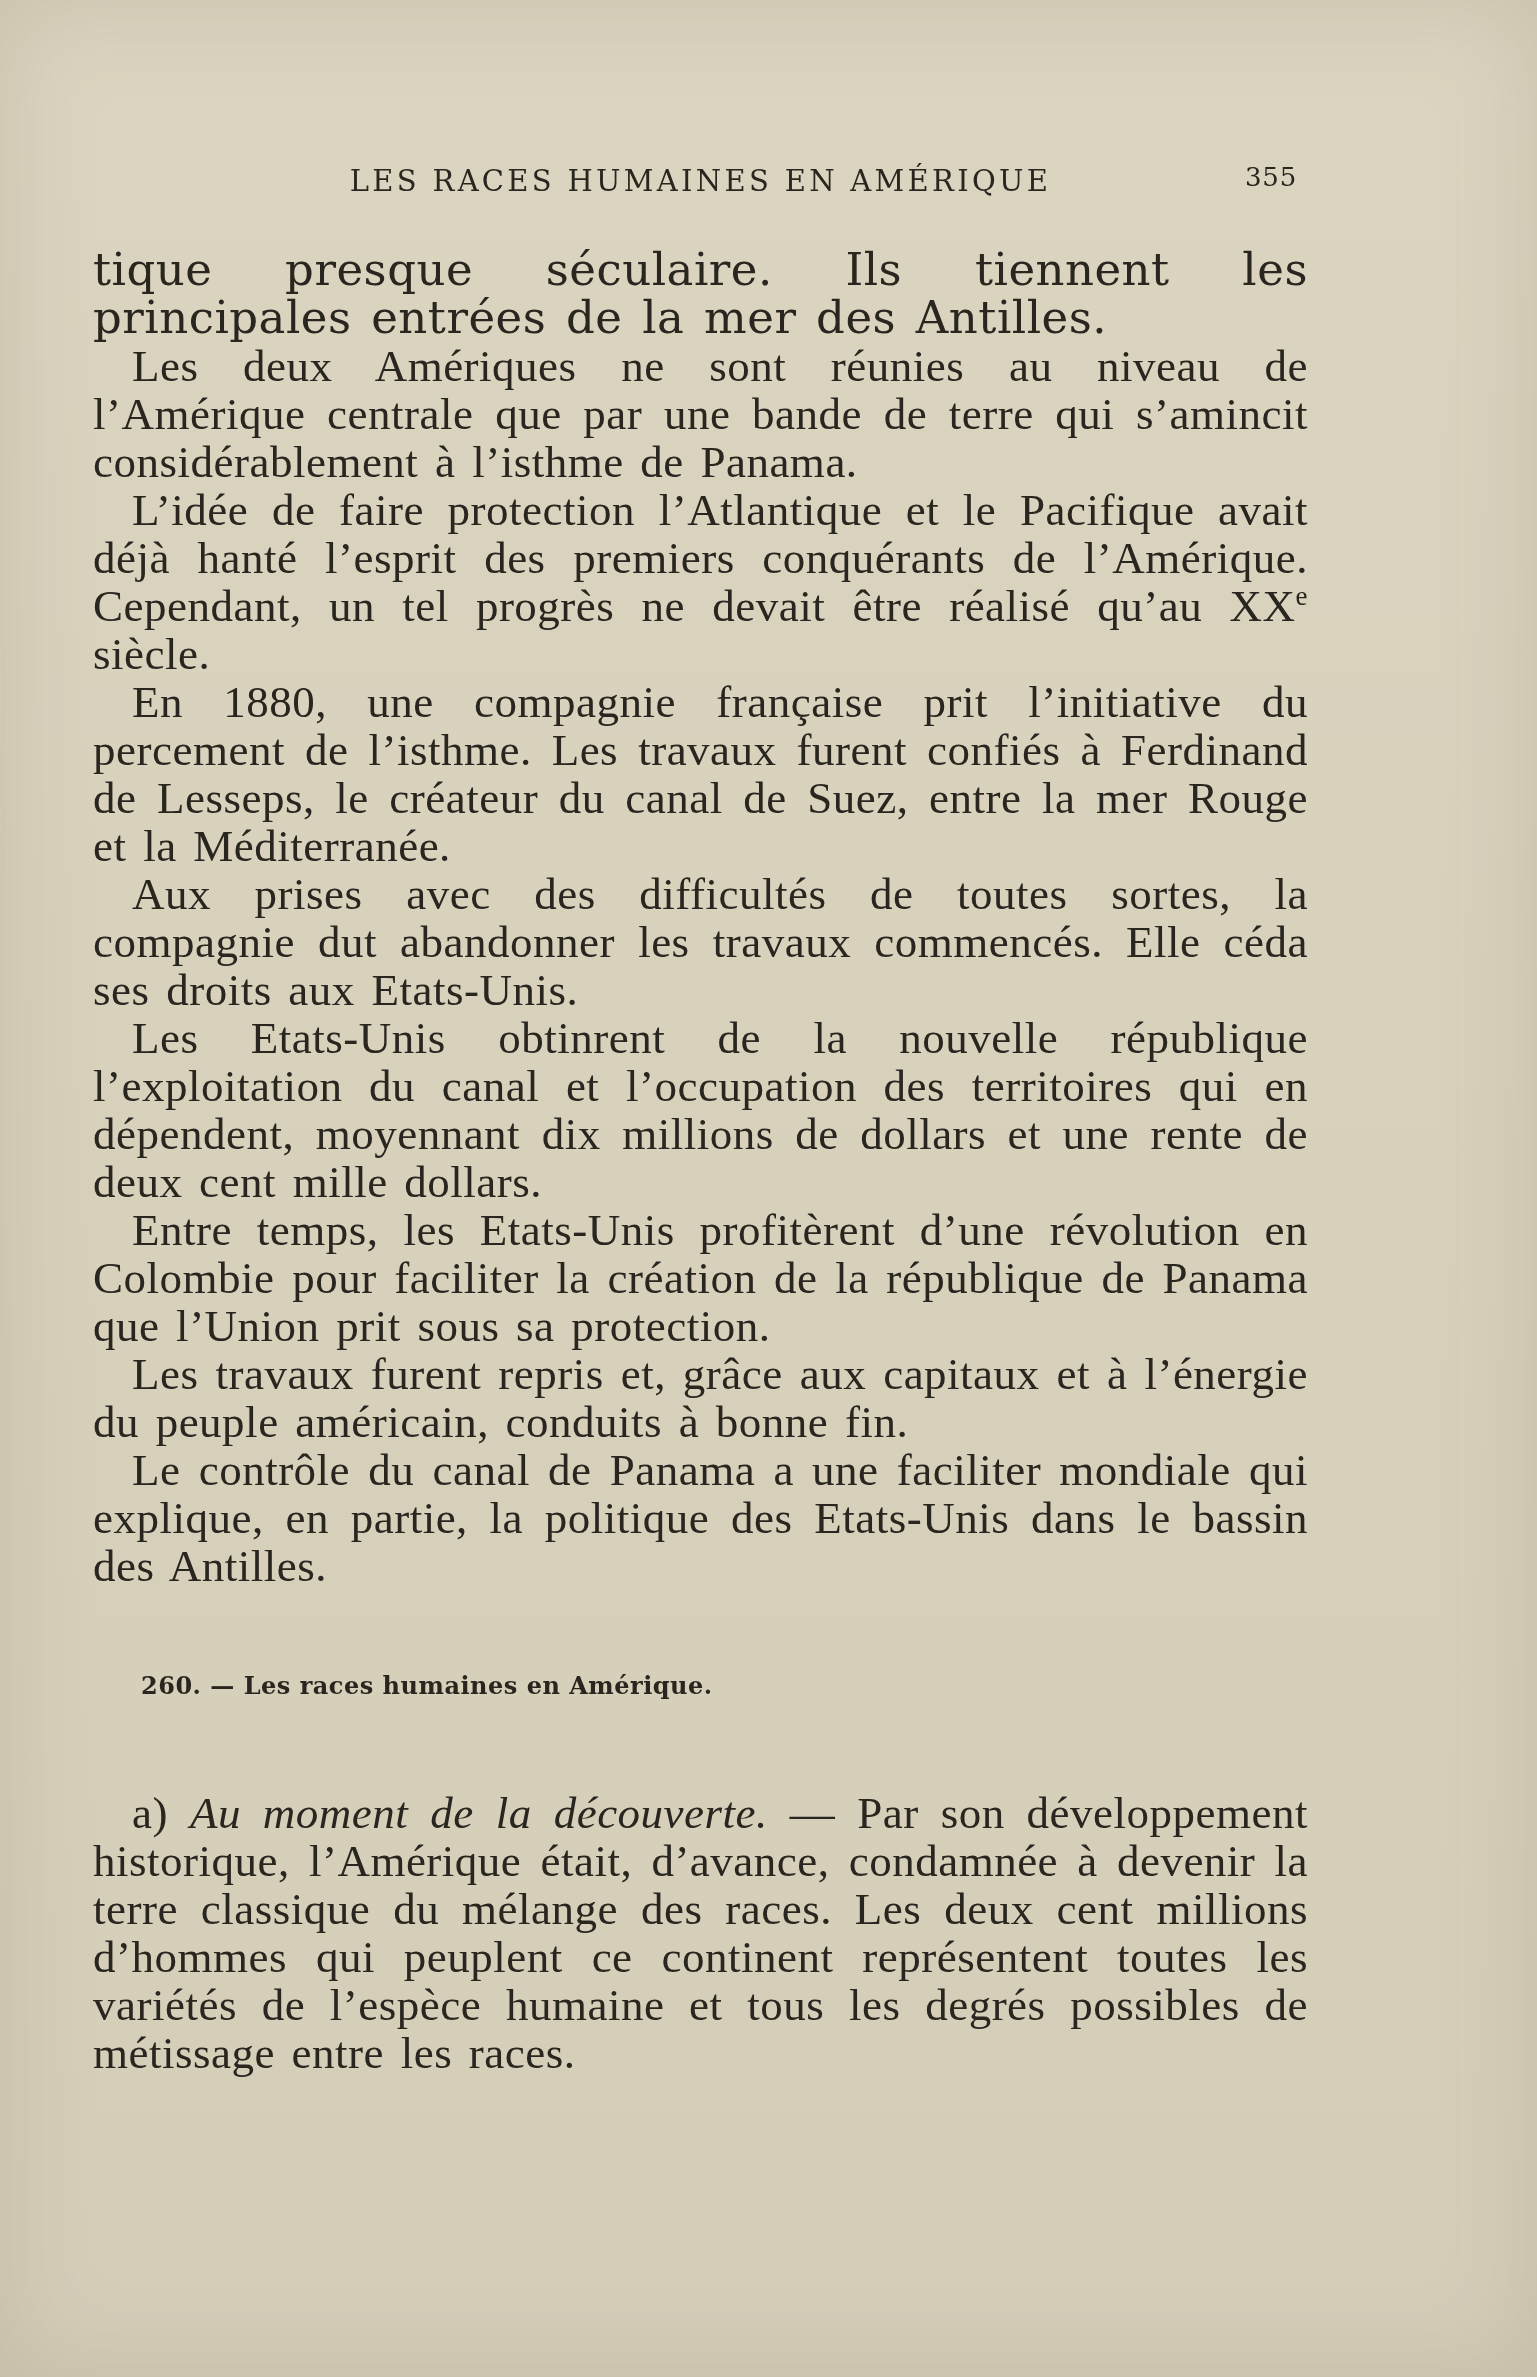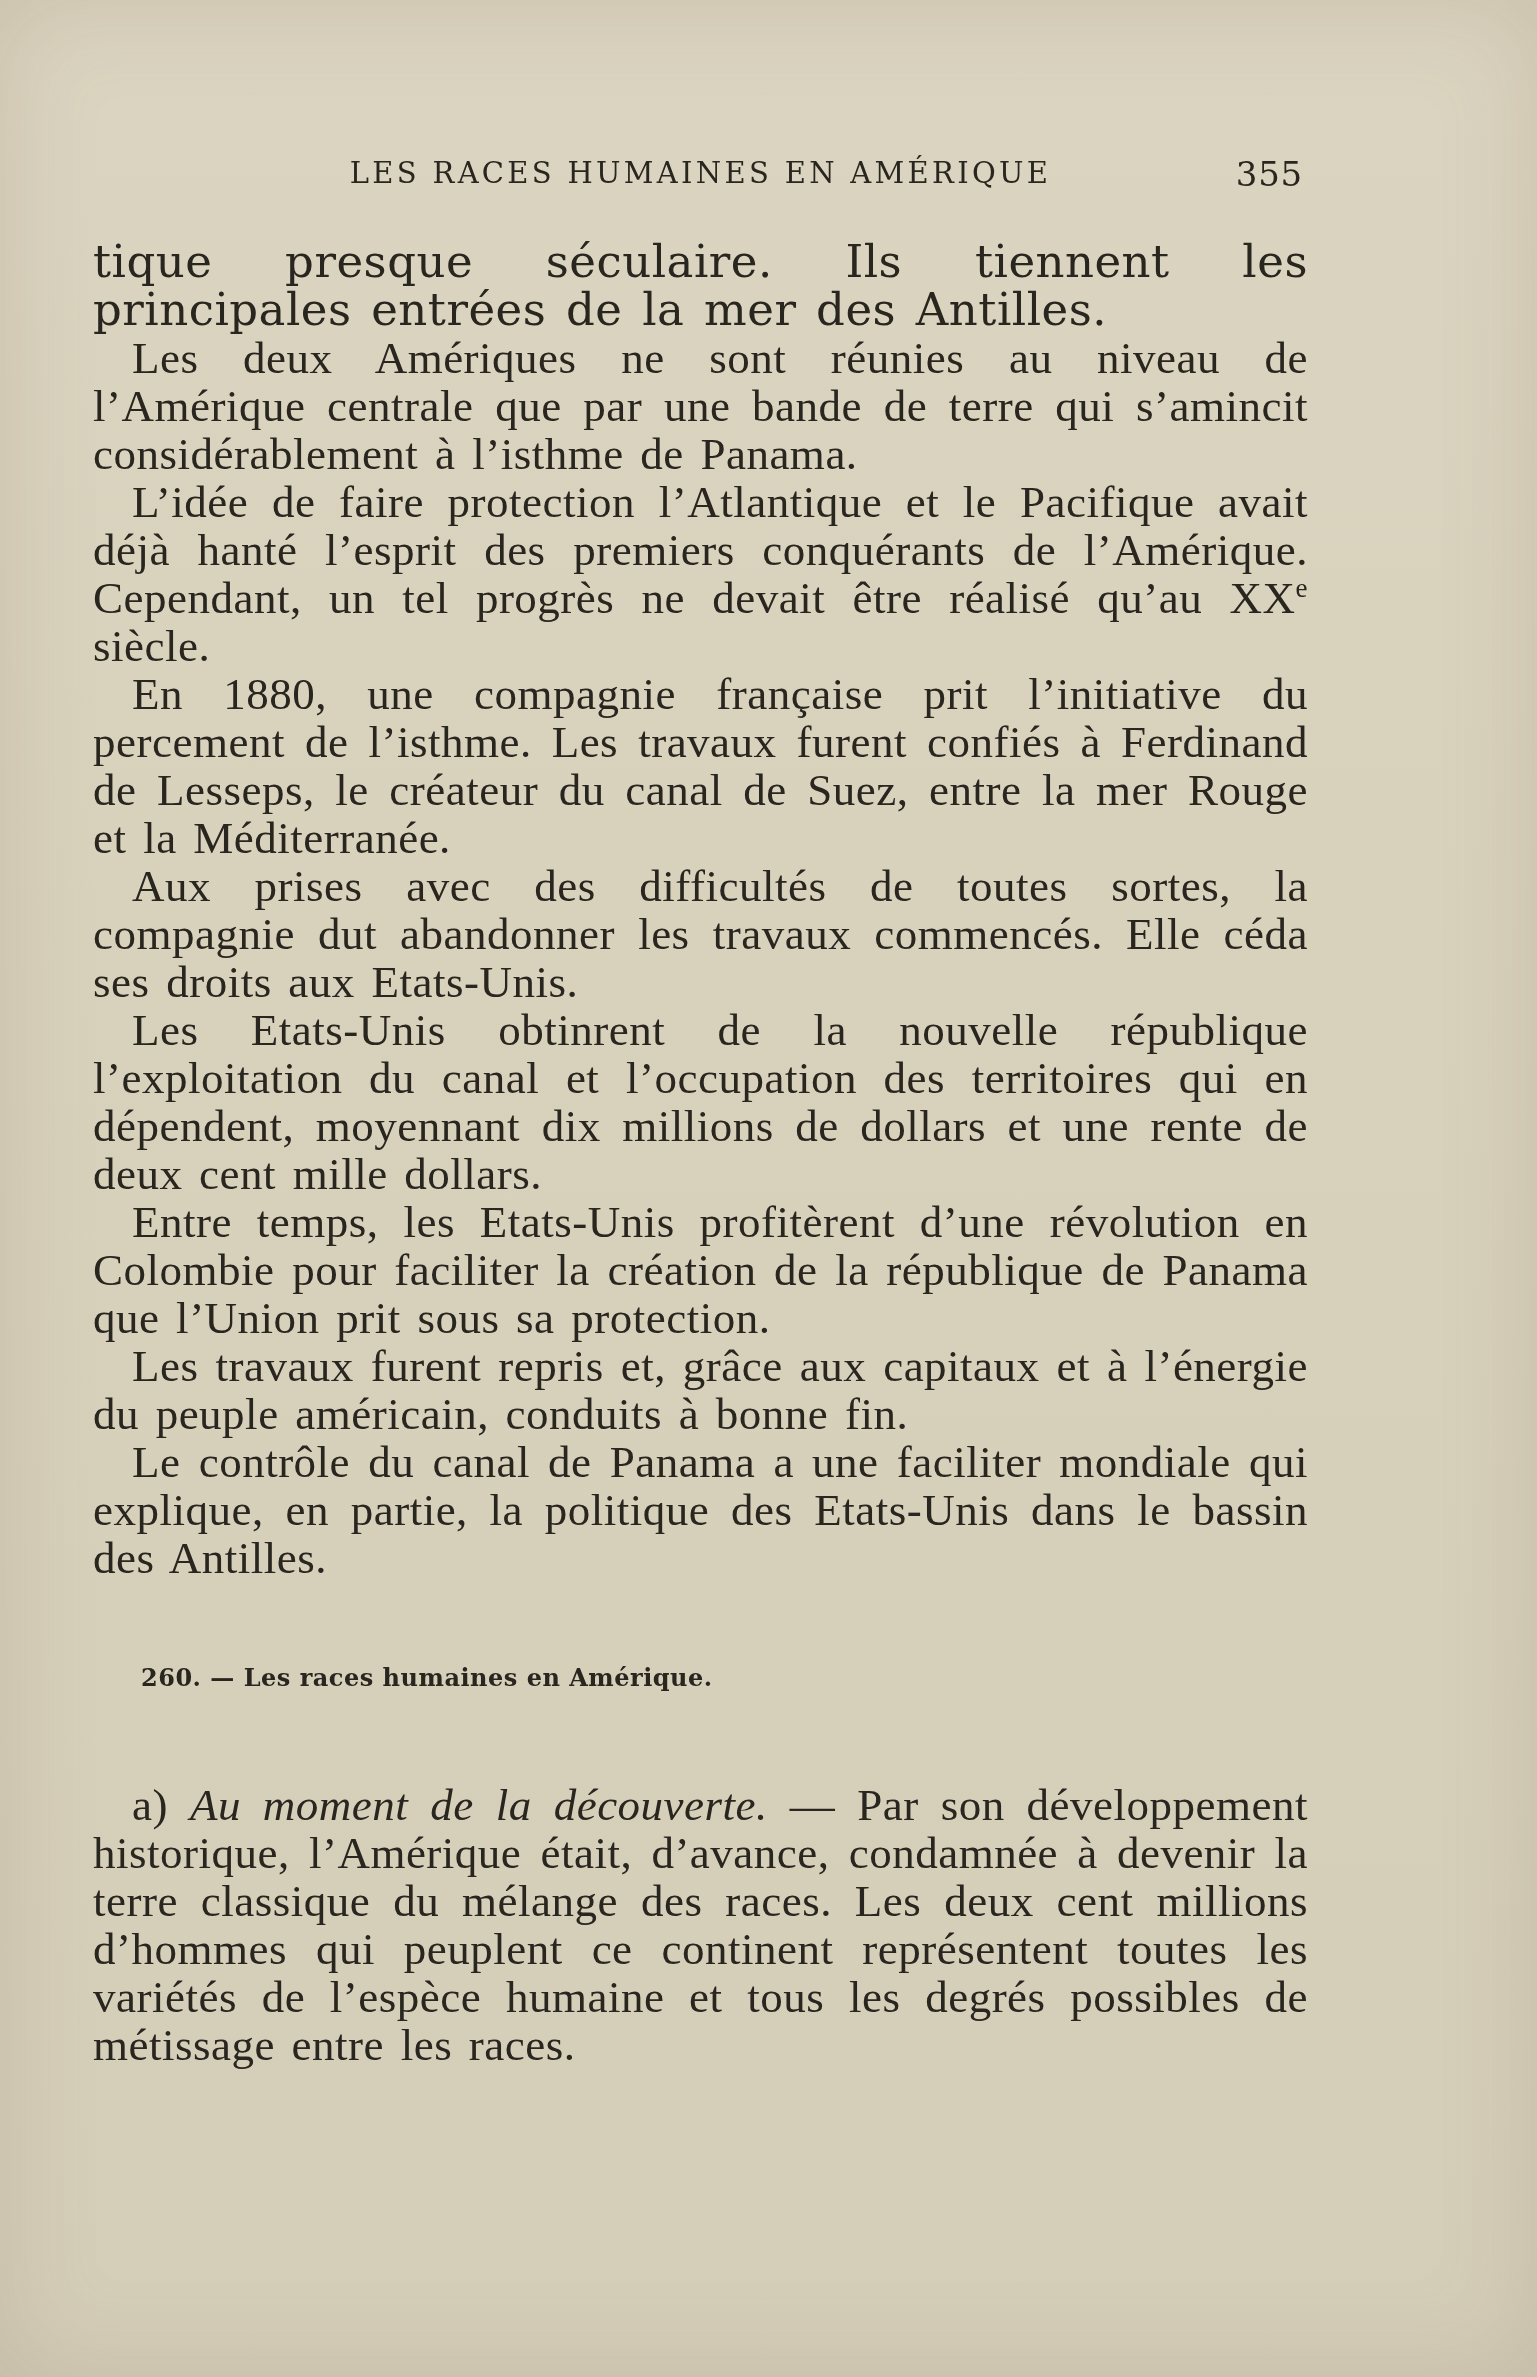--- a/index.html
+++ b/index.html
@@ -27,28 +27,28 @@
     left: 93px;
     top: 156px;
     width: 1215px;
   }
   .running-head {
     position: relative;
     display: block;
     text-align: center;
     font-size: 29px;
     letter-spacing: 3.3px;
-    margin: 0 0 48px 0;
+    margin: 8px 0 48px 0;
     white-space: nowrap;
   }
   .page-number {
     position: absolute;
-    right: 5px;
+    right: 11px;
     top: -1.6px;
-    font-size: 34px;
+    font-size: 26px;
     letter-spacing: 0.8px;
   }
   .body-par {
     margin: 0;
     font-size: 45px;
     line-height: 48px;
     text-align: justify;
     word-spacing: 4.9px;
     letter-spacing: 0.5px;
   }

